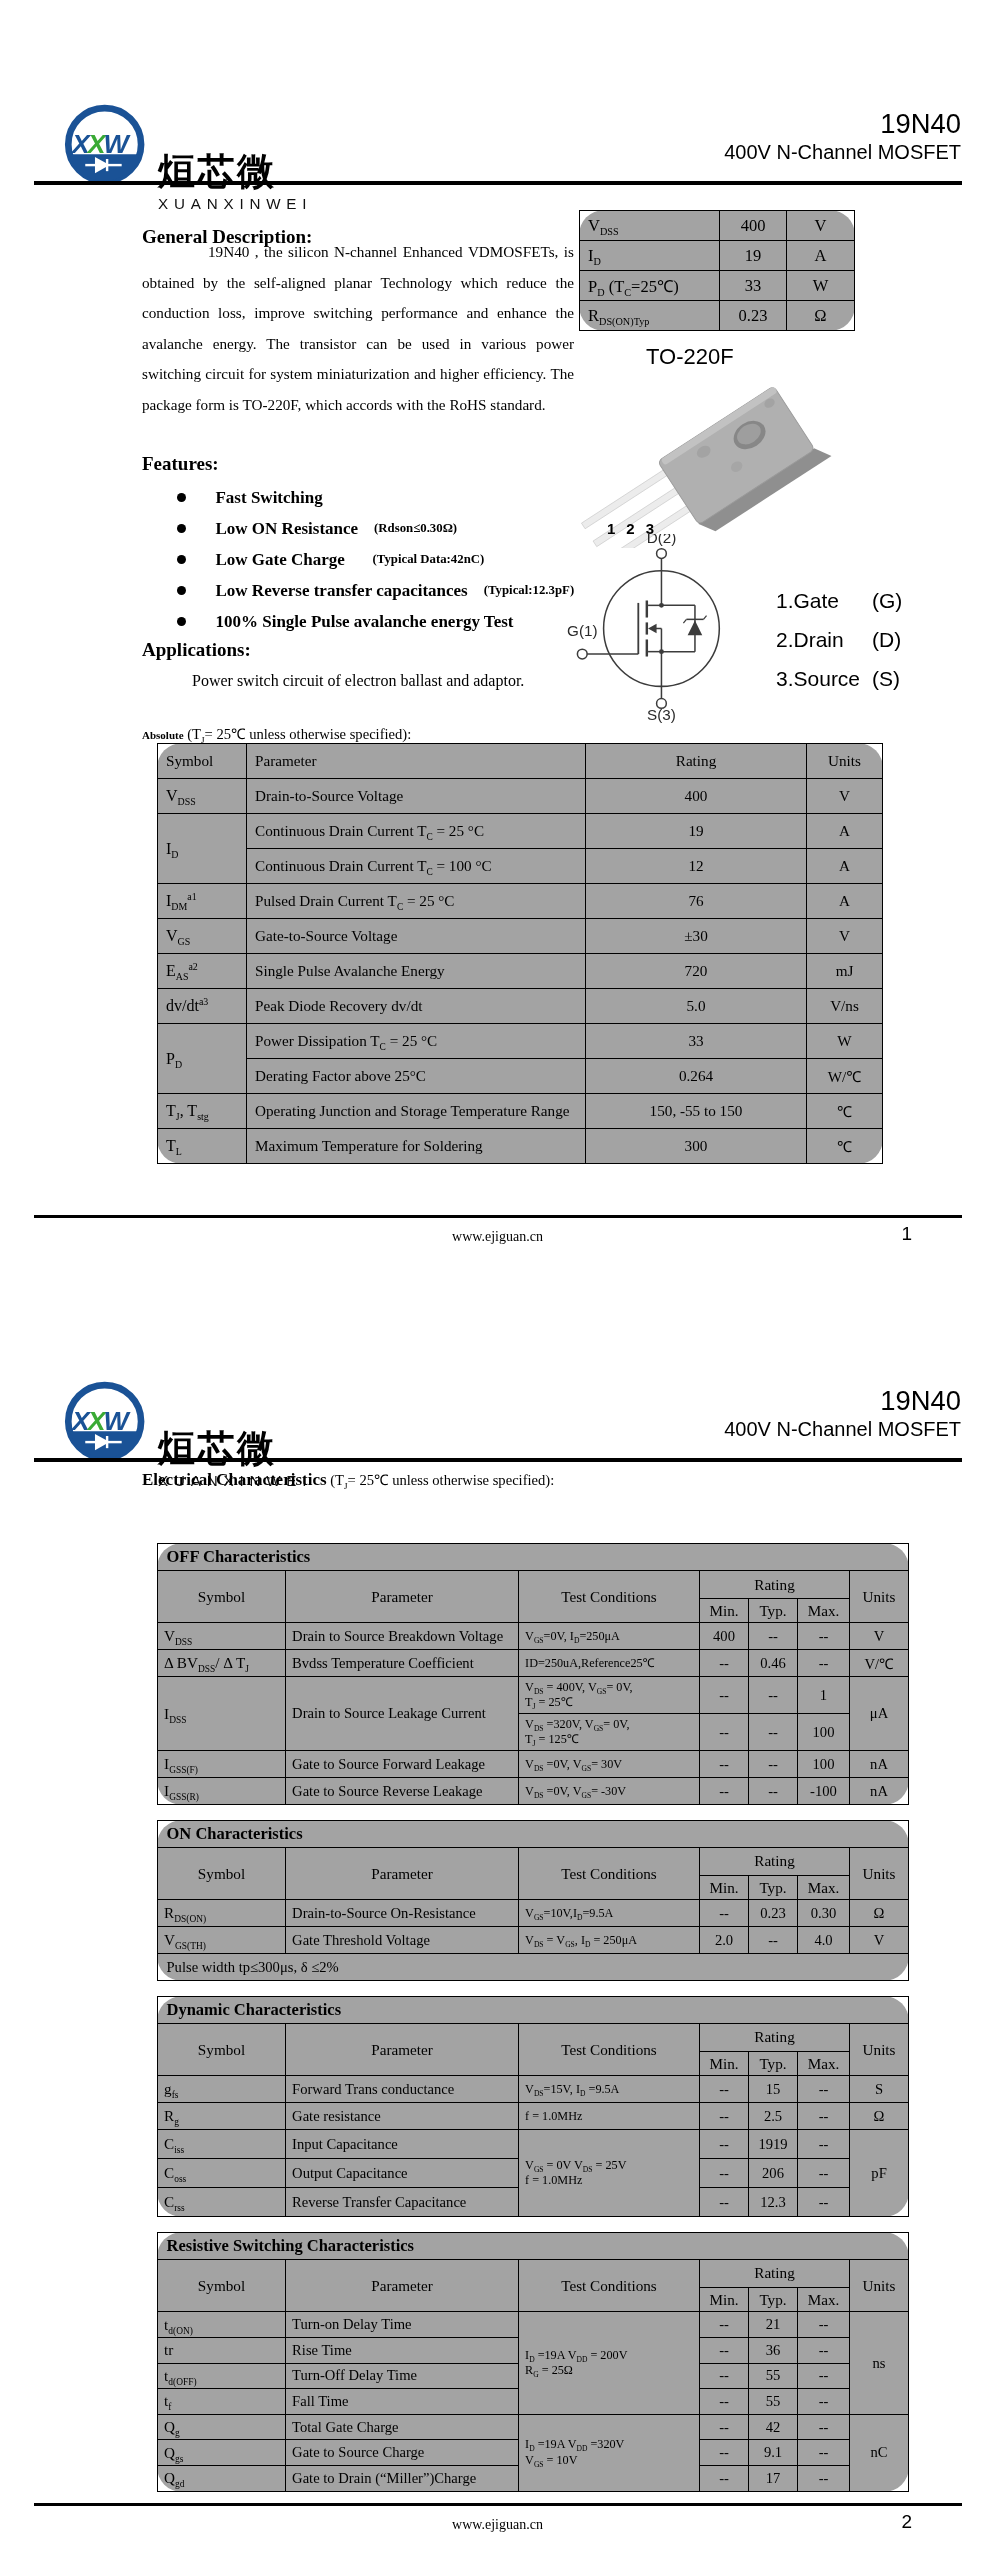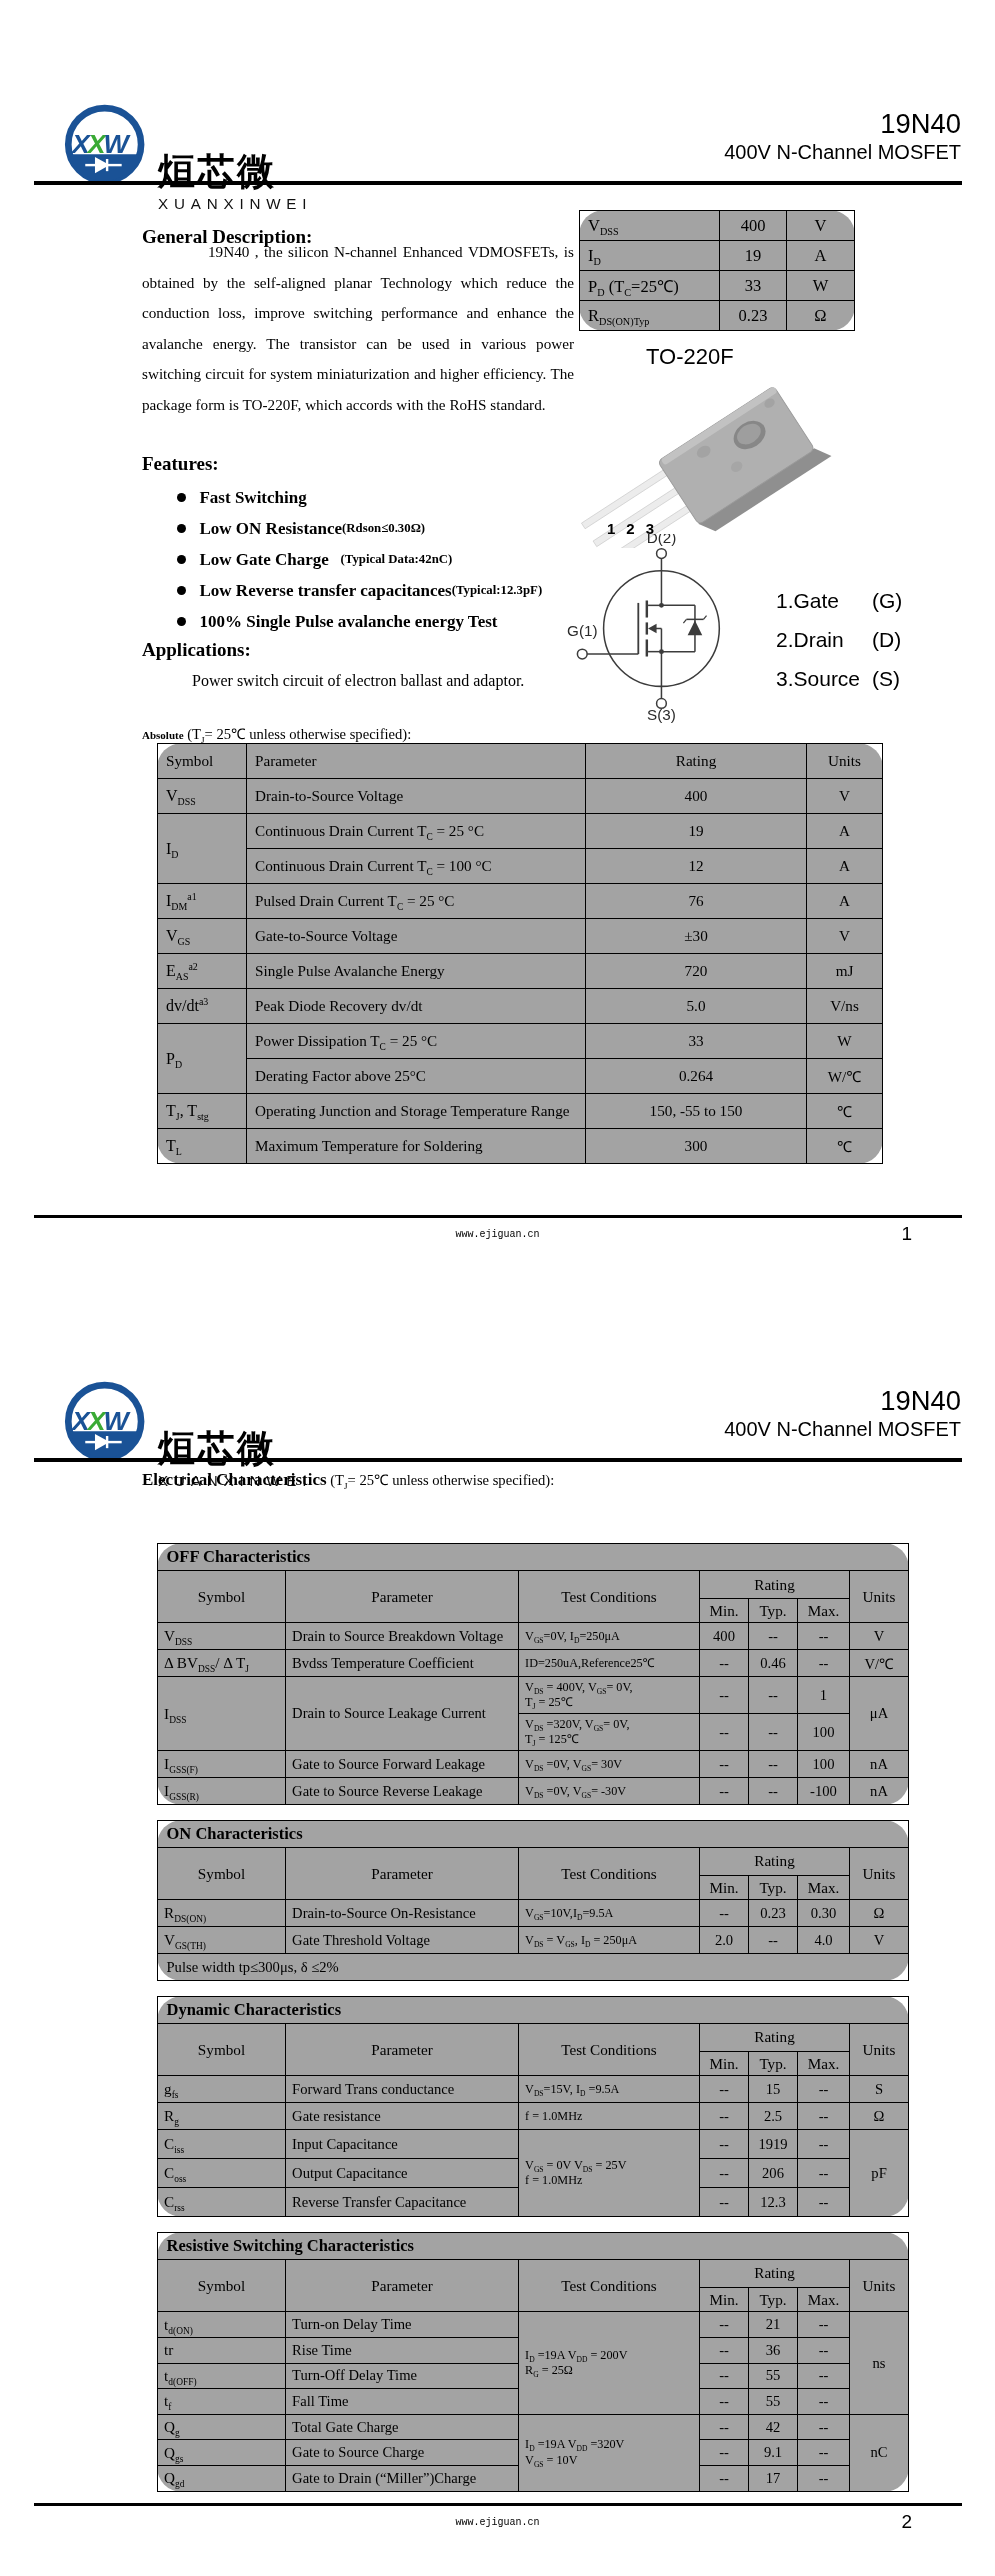--- a/index.html
+++ b/index.html
@@ -12,27 +12,27 @@
   .brand-cn{font-family:"DejaVu Sans",sans-serif;font-weight:bold;font-size:37px;line-height:1;letter-spacing:2.4px;margin-top:6.1px;}
   .brand-en{font-family:"Liberation Sans",sans-serif;font-size:15.2px;letter-spacing:5.8px;margin-top:4.9px;color:#111;}
   .part-block{position:absolute;right:34px;top:110px;text-align:right;font-family:"Liberation Sans",sans-serif;}
   .p2 .part-block{top:99px;}
   .part{font-size:27.4px;line-height:1.05;}
   .subtitle{font-size:20px;margin-top:2.4px;}
   .hdr-rule{position:absolute;left:34px;right:33px;top:181px;height:3.7px;background:#000;}
   .p2 .hdr-rule{top:170px;}
   
   .foot-rule{position:absolute;left:34px;right:33px;top:1215px;height:3px;background:#000;}
-  .site{position:absolute;left:0;right:0;top:1229px;text-align:center;font-family:Liberation Mono, monospace;font-size:10px;}
+  .site{position:absolute;left:0;right:0;top:1229px;text-align:center;font-family:Liberation Serif, serif;font-size:14px;}
   .pageno{position:absolute;right:83px;top:1223px;font-family:"Liberation Sans",sans-serif;font-size:19px;}
   
   .h1{position:absolute;left:142px;font-weight:bold;font-size:19px;}
   .gdesc{position:absolute;left:142px;top:237px;width:432px;font-size:15.2px;line-height:30.5px;text-align:justify;text-indent:66px;}
   .features{position:absolute;left:143px;top:482px;width:585px;}
-  .feat{display:flex;align-items:center;height:31px;margin-left:34px;}
+  .feat{display:flex;align-items:center;height:31px;margin-left:34px;gap:16px;}
   .dot{width:9.1px;height:9.1px;border-radius:50%;background:#000;margin-right:13.4px;flex:0 0 auto;}
   .feat-main{font-weight:bold;font-size:17px;white-space:pre;}
   .feat-note{font-weight:bold;font-size:12.8px;white-space:pre;}
   .apps-body{position:absolute;left:192px;top:672px;font-size:16px;text-align:right;}
   .abs-title{position:absolute;left:142px;top:723px;font-size:14.6px;}
   .abs-title .b{font-weight:bold;font-size:11px;}
   
   table{border-collapse:collapse;table-layout:fixed;background:#a3a3a3;border-radius:25px;}
   td{border:1.2px solid #000;vertical-align:middle;overflow:hidden;}
   sub{font-size:.62em;line-height:0;}

